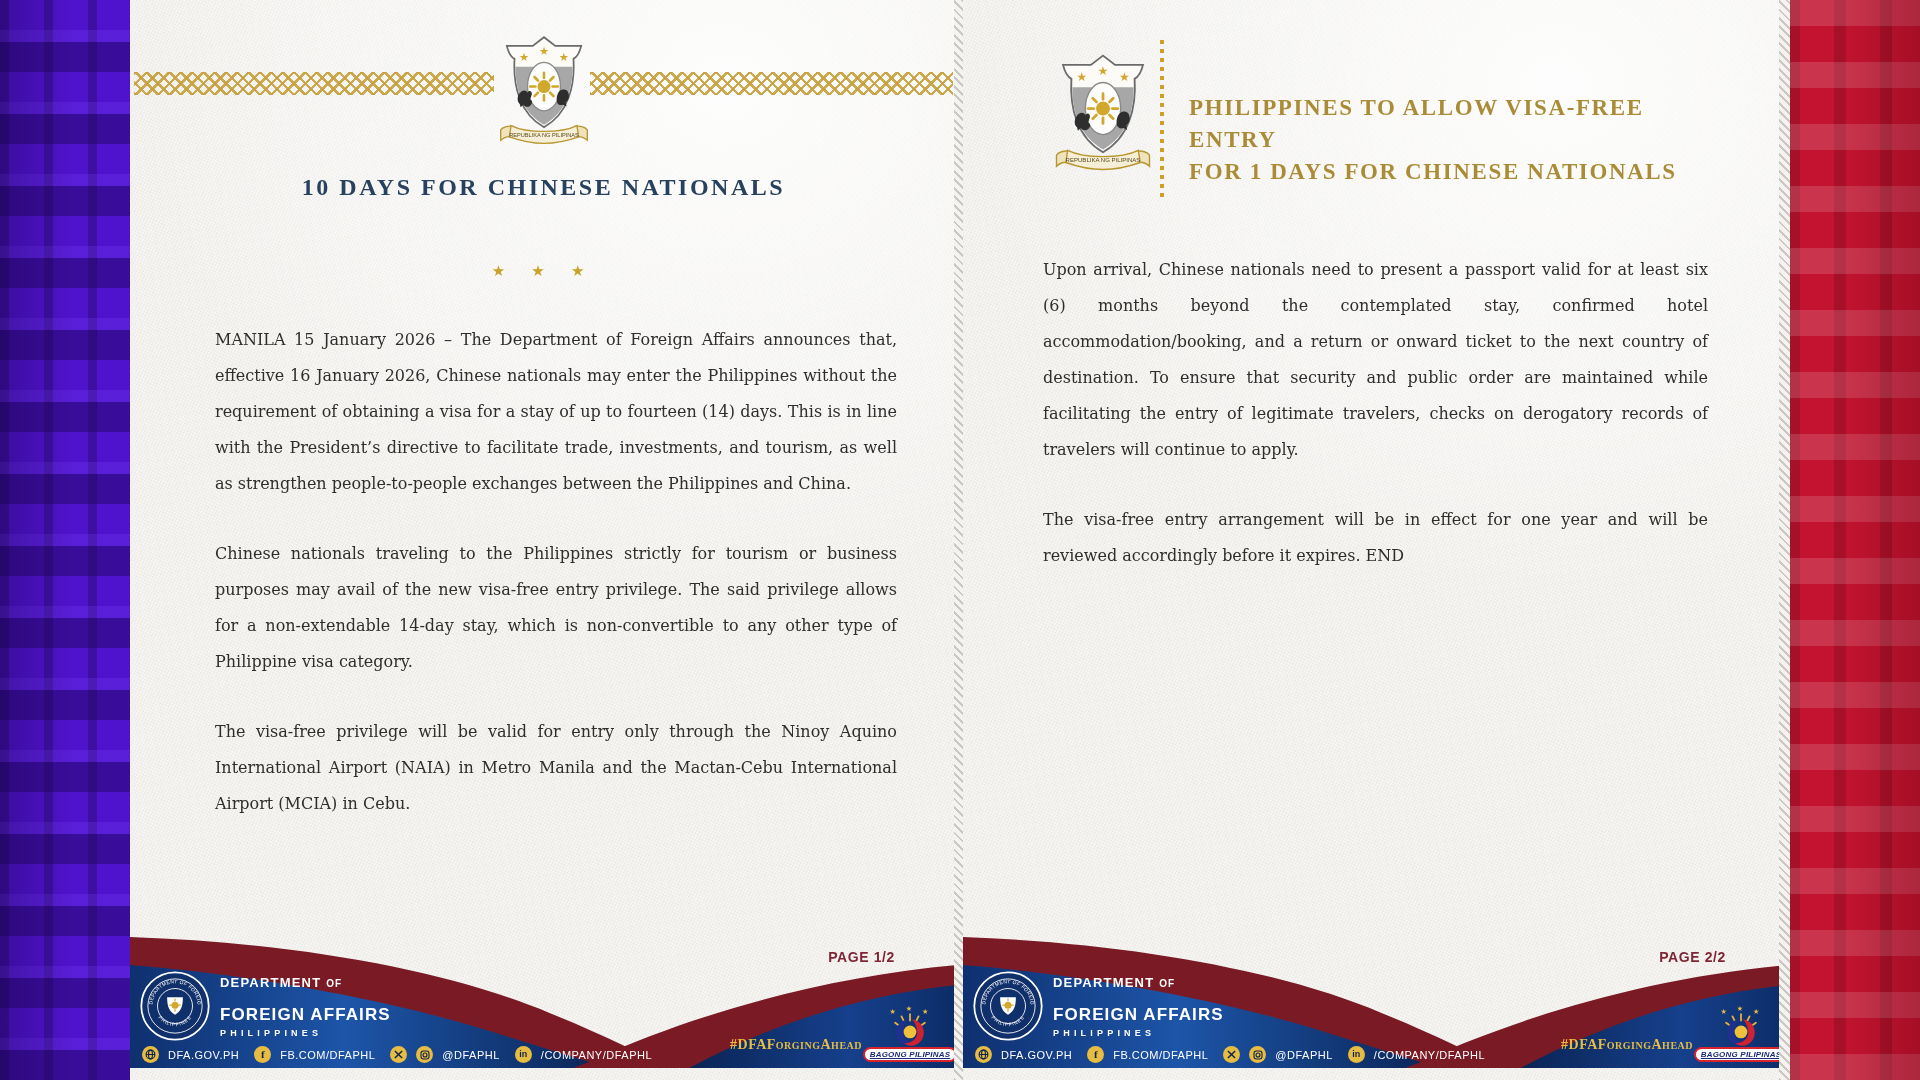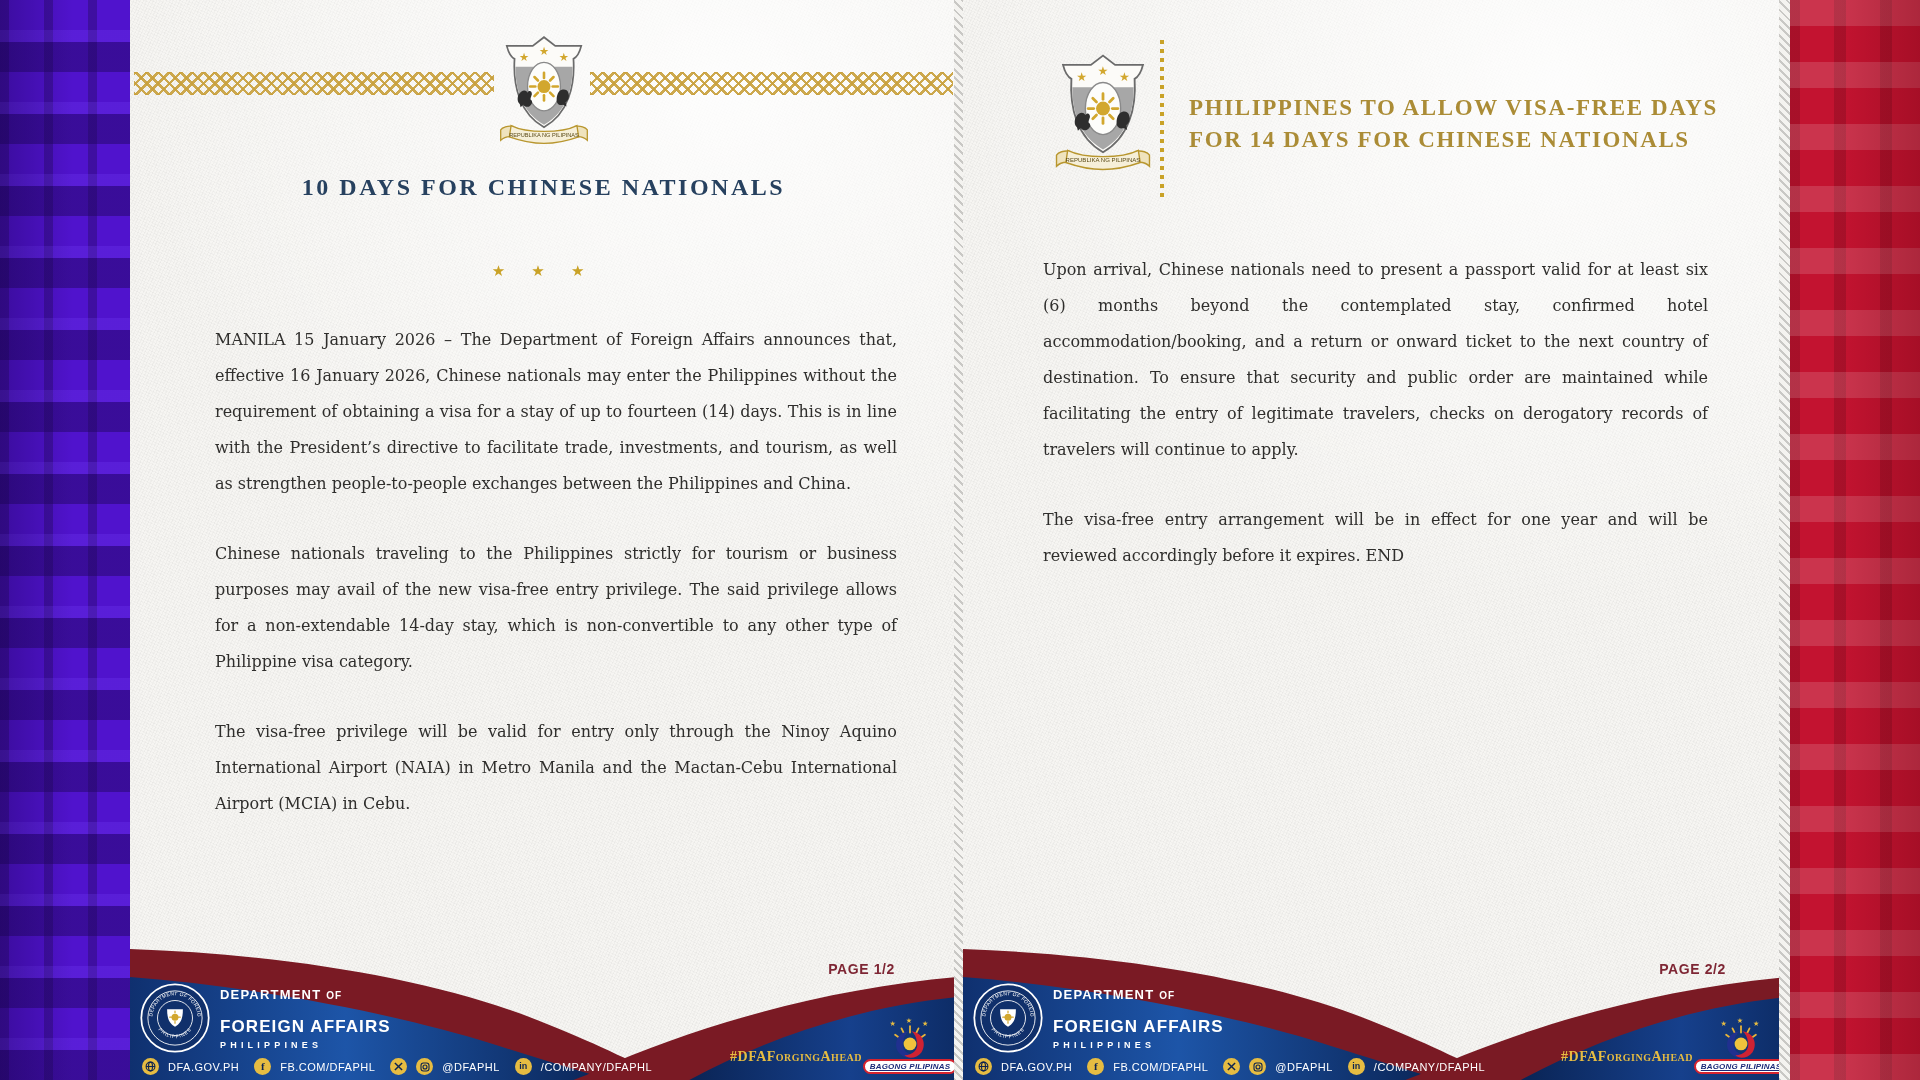--- a/index.html
+++ b/index.html
@@ -74,21 +74,21 @@
   }
 
   
   .body-text { position:absolute; text-align:justify;
     font-family:"DejaVu Serif",serif; font-size:16px; line-height:36px; color:#2f2e2c; }
   .body-p1 { top:322px; left:85px; width:682px; }
   .body-p2 { top:252px; left:80px; width:665px; }
   .body-text p { margin:0 0 34px 0; }
 
   
-  .page-footer { position:absolute; left:0; right:0; bottom:0; height:137px; }
+  .page-footer { position:absolute; left:0; right:0; bottom:12px; height:137px; }
   .page-footer svg.waves { position:absolute; inset:0; width:100%; height:100%; }
   .page-label { position:absolute; top:18px; right:62px; z-index:3;
     font:700 14px "Liberation Sans",sans-serif; letter-spacing:.6px; color:#7e2634; }
   .f-left { position:absolute; left:10px; top:40px; z-index:3; display:flex; align-items:center; gap:10px; }
   .dept { color:#fff; font-family:"Liberation Sans",sans-serif; }
   .dept .d1 { font-size:13px; font-weight:700; letter-spacing:1.2px; }
   .dept .d1 .of { font-size:10px; }
   .dept .d2 { font-size:17px; font-weight:600; letter-spacing:1.1px; margin-top:15px; }
   .dept .d3 { font-size:9px; font-weight:600; letter-spacing:4.2px; margin-top:3px; }
   .social-row { position:absolute; left:12px; bottom:5px; z-index:3; display:flex; align-items:center; gap:15px; }
@@ -296,22 +296,22 @@
             <line x1="53" y1="70" x2="49" y2="74"></line>
         </g>
         <path d="M31,72 c3,-5 8,-6 10,-2 c2,-3 5,-2 5,2 l-2,6 c3,1 3,5 0,7 c-2,2 -6,2 -8,-1 l-3,3 l-1,-4 c-3,-2 -3,-8 -1,-11 z" fill="#2e2e2e"></path>
         <path d="M78,68 c4,-3 9,-2 10,2 c2,4 0,9 -3,11 l1,5 l-4,-2 c-3,1 -6,0 -7,-3 c-1,-4 0,-10 3,-13 z" fill="#2e2e2e"></path>
       </svg>
     </div>
 
     <div class="dotted-line"></div>
 
     <h1 class="title-gold">
-      <span>PHILIPPINES TO ALLOW VISA-FREE DAYS</span>
-      <span>FOR 14 DAYS FOR CHINESE NATIONALS</span>
+      <span>PHILIPPINES TO ALLOW VISA-FREE ENTRY</span>
+      <span>FOR 1 DAYS FOR CHINESE NATIONALS</span>
     </h1>
 
     <div class="body-text body-p2">
       <p>Upon arrival, Chinese nationals need to present a passport valid for at least six (6) months beyond the contemplated stay, confirmed hotel accommodation/booking, and a return or onward ticket to the next country of destination. To ensure that security and public order are maintained while facilitating the entry of legitimate travelers, checks on derogatory records of travelers will continue to apply.</p>
       <p>The visa-free entry arrangement will be in effect for one year and will be reviewed accordingly before it expires. END</p>
     </div>
 
     <footer class="page-footer">
       <svg class="waves" viewBox="0 0 828 137" preserveAspectRatio="none">
         <defs>

